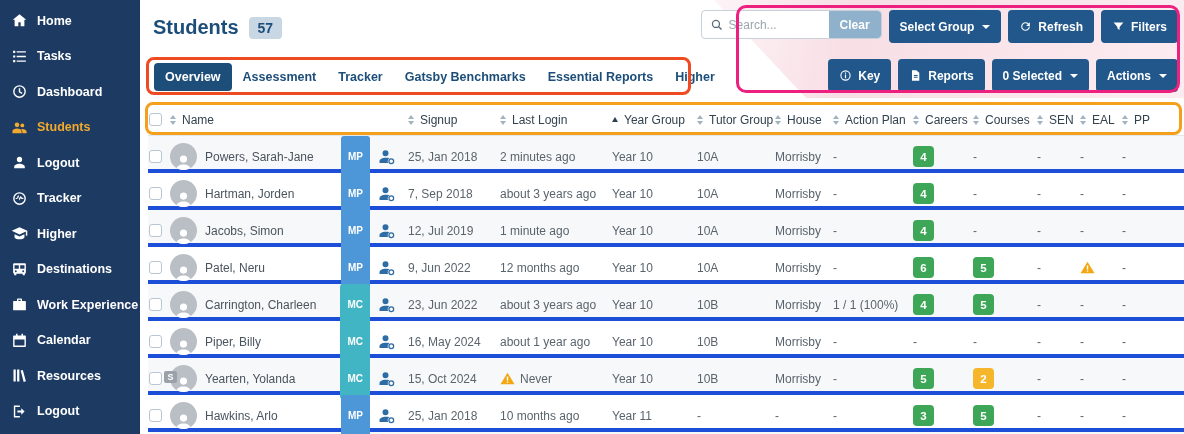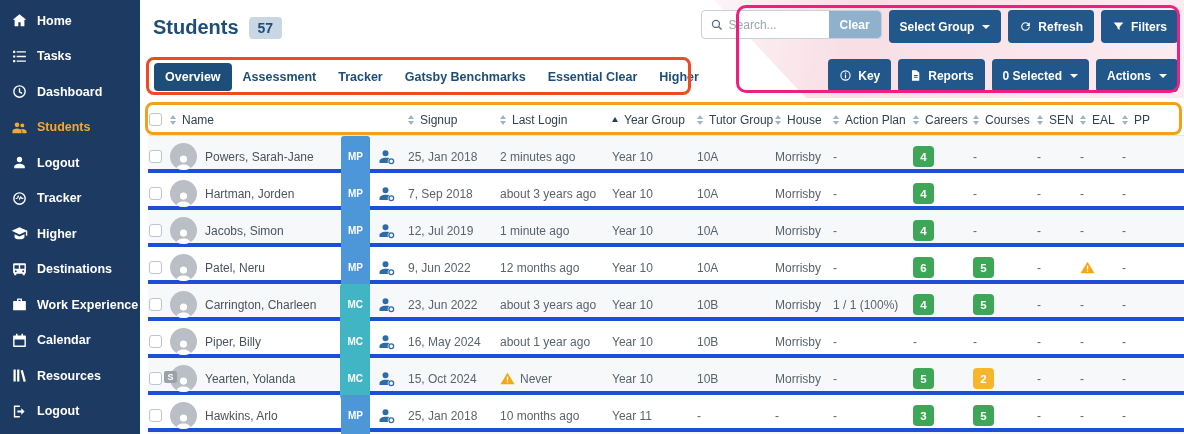--- a/index.html
+++ b/index.html
@@ -271,21 +271,21 @@
         <span>Actions</span>
         <i class="caret"></i>
       </button>
     </div>
 
     <div class="tabs">
         <button class="tab active">Overview</button>
         <button class="tab">Assessment</button>
         <button class="tab">Tracker</button>
         <button class="tab">Gatsby Benchmarks</button>
-        <button class="tab">Essential Clear</button>
+        <button class="tab">Essential Reports</button>
         <button class="tab">Higher</button>
       </div>
 
     <div class="table">
       <div class="thead grid">
           <div class="cell checkcell">
             <span class="checkbox"></span>
           </div>
           <div class="hcell">
             <span class="sort">

